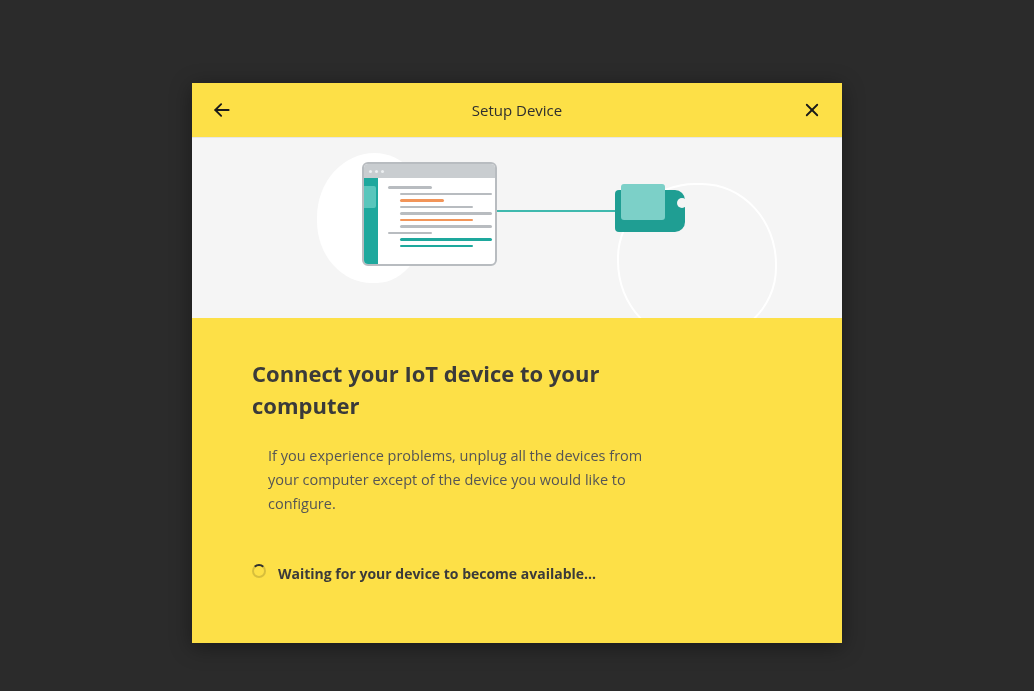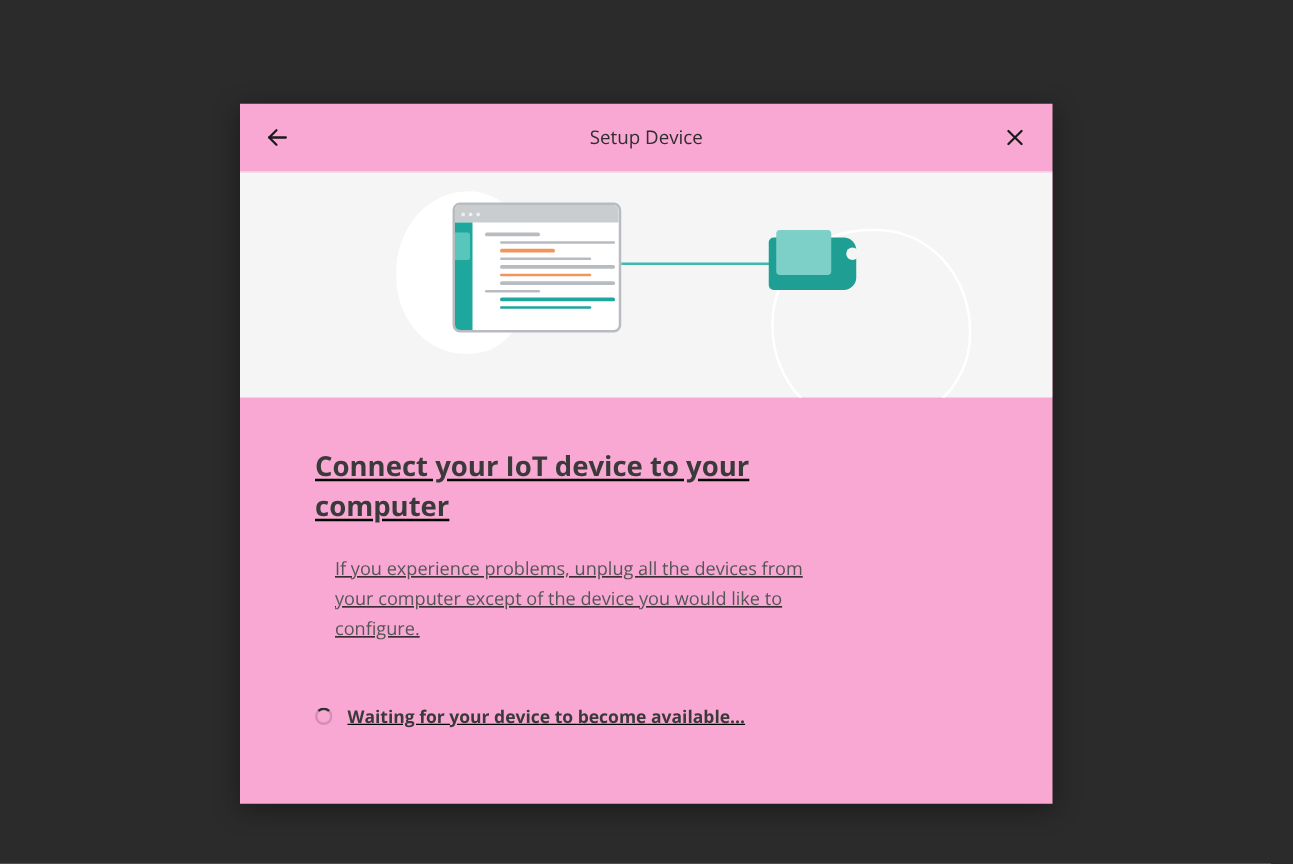--- a/index.html
+++ b/index.html
@@ -6,21 +6,21 @@
   html, body { width: 100%; height: 100%; }
   body {
     background: #2b2b2b;
     font-family: "Open Sans", "Segoe UI", Arial, sans-serif;
     display: flex;
     align-items: flex-start;
     justify-content: center;
   }
   .modal {
     width: 650px;
-    background: #f9a8d4;
+    background: #fde047;
     margin-top: 83px;
     box-shadow: 0 4px 20px rgba(0,0,0,0.4);
     display: flex;
     flex-direction: column;
     overflow: hidden;
   }
   .modal-header {
     height: 55px;
     display: flex;
     align-items: center;
@@ -46,41 +46,40 @@
     background: #f5f5f5;
     height: 180px;
     display: flex;
     align-items: center;
     justify-content: center;
     position: relative;
     overflow: hidden;
   }
   .content {
     padding: 40px 60px 30px 60px;
-    text-decoration: underline;
   }
   .content h1 {
     font-size: 22px;
     font-weight: 700;
     color: #3a3a3a;
     line-height: 1.45;
     max-width: 380px;
   }
   .content p {
     margin-top: 22px;
     font-size: 14.5px;
     color: #555;
     line-height: 1.65;
     max-width: 380px;
     margin-left: 16px;
   }
   .status-row {
     margin-top: 48px;
     display: flex;
-    align-items: center;
+    align-items: flex-start;
     gap: 12px;
     padding-bottom: 30px;
   }
   .status-row .spinner {
     width: 14px;
     height: 14px;
     border: 2px solid rgba(0,0,0,0.15);
     border-top-color: #2f2f2f;
     border-radius: 50%;
     animation: spin 0.9s linear infinite;

